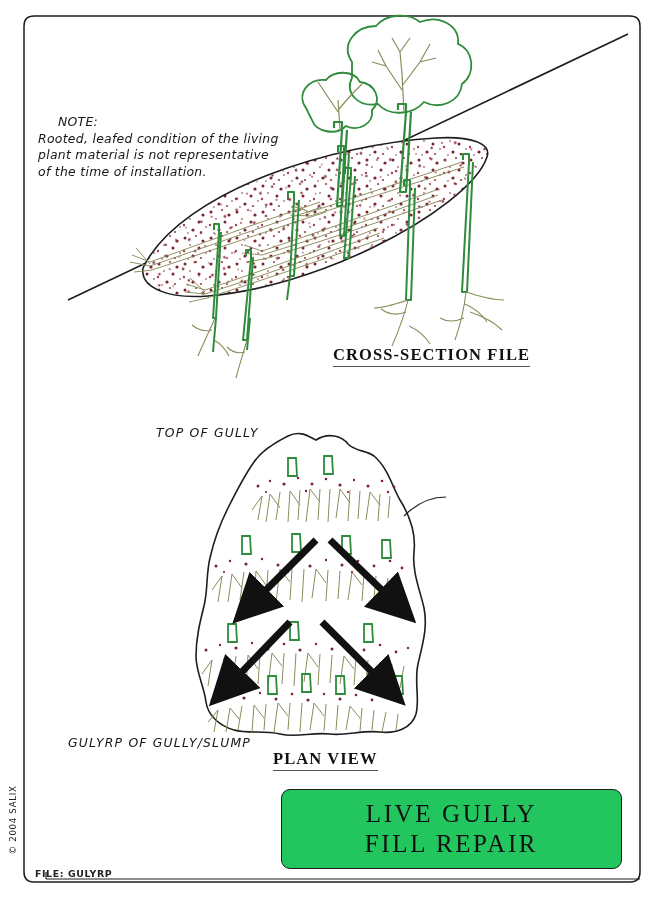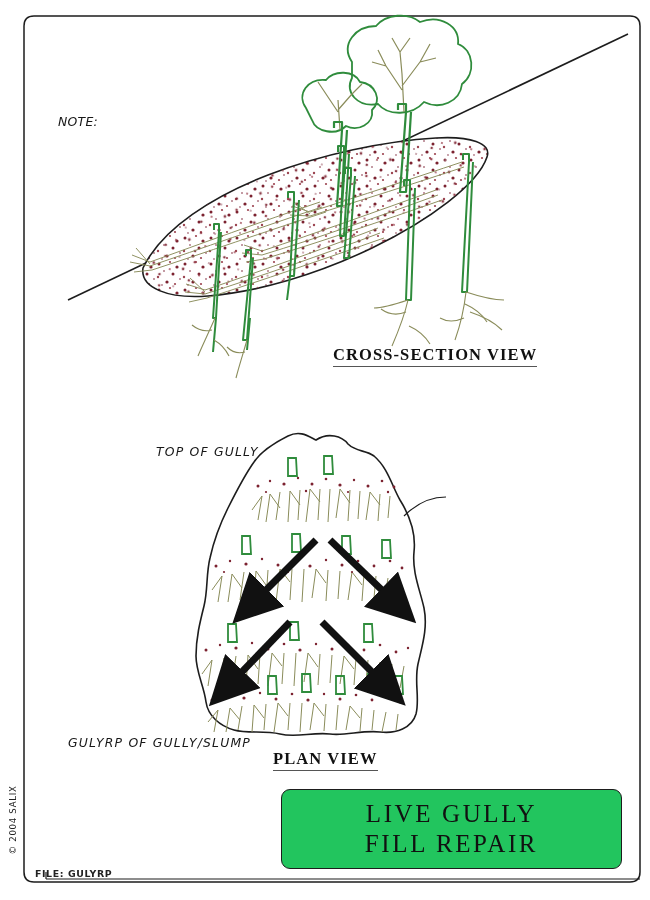--- a/index.html
+++ b/index.html
@@ -313,26 +313,28 @@
         <path d="M330,540 L386,594" stroke="#111" stroke-width="7" marker-end="url(#arrowHead)"></path>
         <path d="M290,622 L238,676" stroke="#111" stroke-width="7" marker-end="url(#arrowHead)"></path>
         <path d="M322,622 L376,676" stroke="#111" stroke-width="7" marker-end="url(#arrowHead)"></path>
       </g>
 
       <path d="M404,516 C420,500 436,497 446,497" fill="none" stroke="#1d1d1d" stroke-width="1.2"></path>
     </g>
   </svg>
 
   <div class="note">
-    <span class="hdr">NOTE:</span>
+    <span class="hdr">NOTE:</span><span>Rooted, leafed condition of the living
+plant material is not representative
+of the time of installation.</span>
   </div>
 
-  <div class="label-serif" style="left:333px;top:345px;">CROSS-SECTION VIEW</div>
-
-  <div class="label-it" style="left:156px;top:444px;text-align:right;">TOP OF GULLY</div>
+  <div class="label-serif" style="left:333px;top:345px;">CROSS-SECTION FILE</div>
+
+  <div class="label-it" style="left:156px;top:425px;text-align:right;">TOP OF GULLY</div>
 
 
   <div class="label-it" style="left:68px;top:735px;">GULYRP OF GULLY/SLUMP</div>
 
   <div class="label-serif" style="left:273px;top:749px;">PLAN VIEW</div>
 
   <div class="titleblock">
     <div class="t">LIVE  GULLY</div>
     <div class="t">FILL  REPAIR</div>
   </div>

